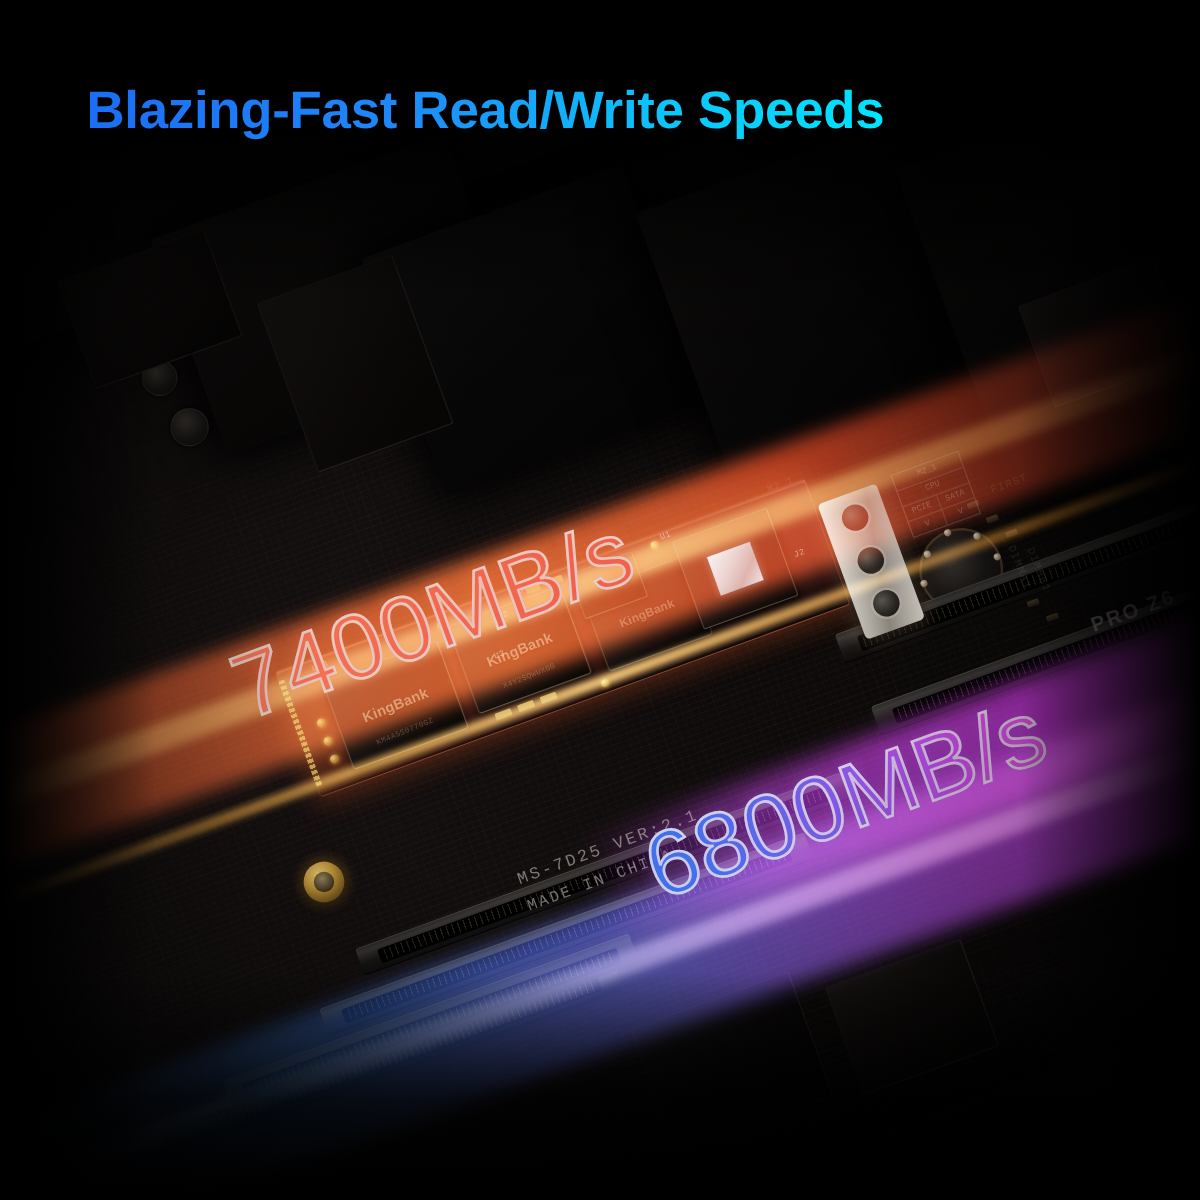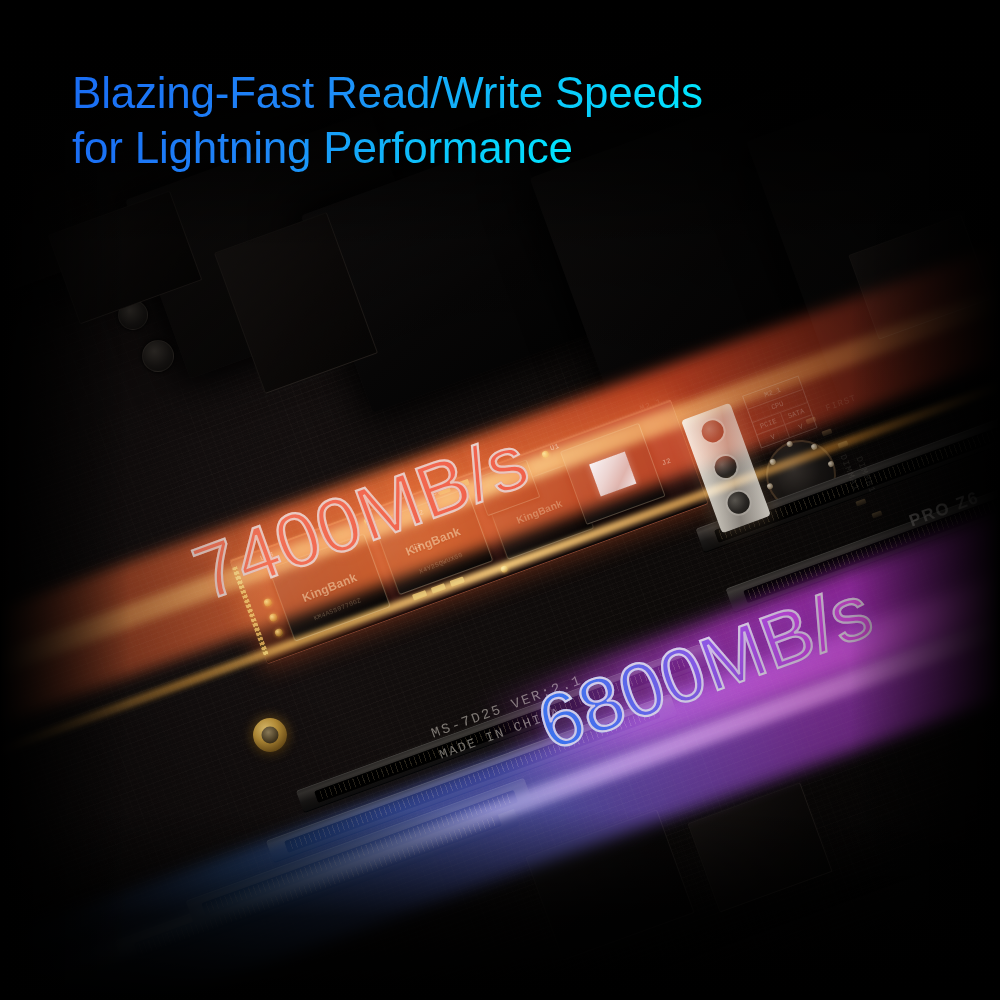--- a/index.html
+++ b/index.html
@@ -419,21 +419,21 @@
       #2b78ef 0%, #3a74ee 16%, #6a62e6 38%, #9a52e2 58%, #cf46e2 78%, #f04fe0 100%);
     -webkit-background-clip:text; background-clip:text;
     color:transparent;
   }
 
   
   .headline {
     position:absolute;
     left:72px; top:66px;
     font-size:44px;
-    font-weight:400;
+    font-weight:700;
     line-height:1.24;
     letter-spacing:-.005em;
     user-select:none;
     z-index:40;
   }
   .headline .hl {
     display:block;
     background:linear-gradient(to right, #1a6ef5 0%, #1f87f8 38%, #0cc4fb 72%, #00e5ff 100%);
     -webkit-background-clip:text; background-clip:text;
     color:transparent;
@@ -632,16 +632,15 @@
   </div>
 
   <div class="vignette"></div>
   <div class="top-fade"></div>
   <div class="bottom-fade"></div>
   <div class="edge-fade-l"></div>
   <div class="edge-fade-r"></div>
 
   <div class="headline">
     <span class="hl">Blazing-Fast Read/Write Speeds</span>
-    <span class="hl">for Lightning Performance</span>
   </div>
 
 </div>
 
 </body></html>

